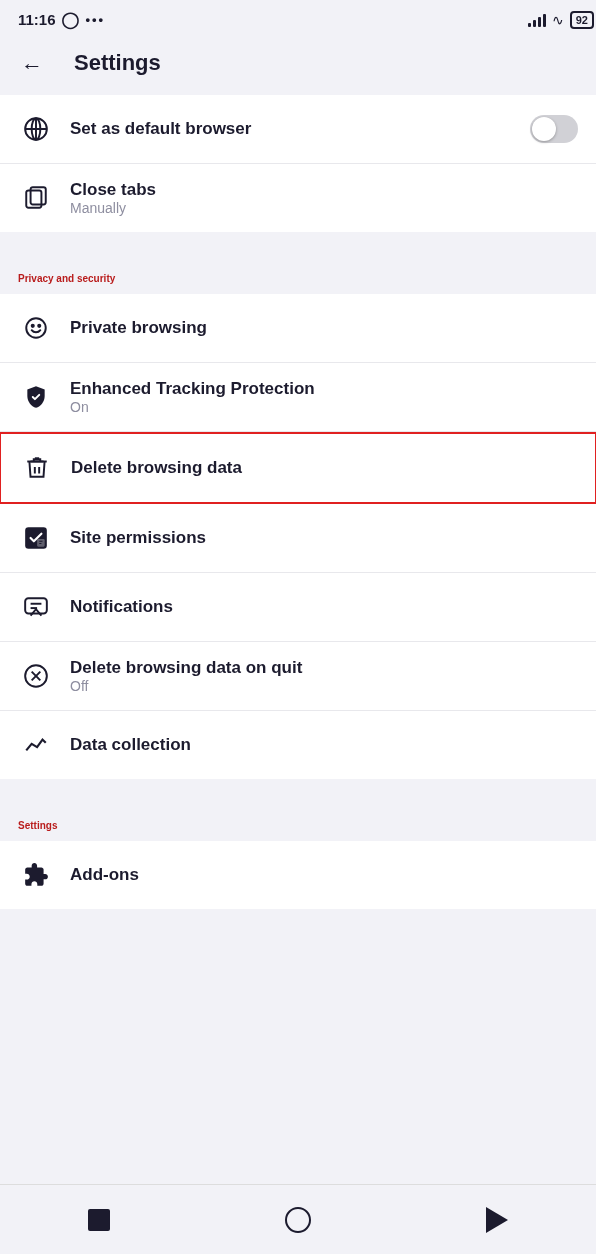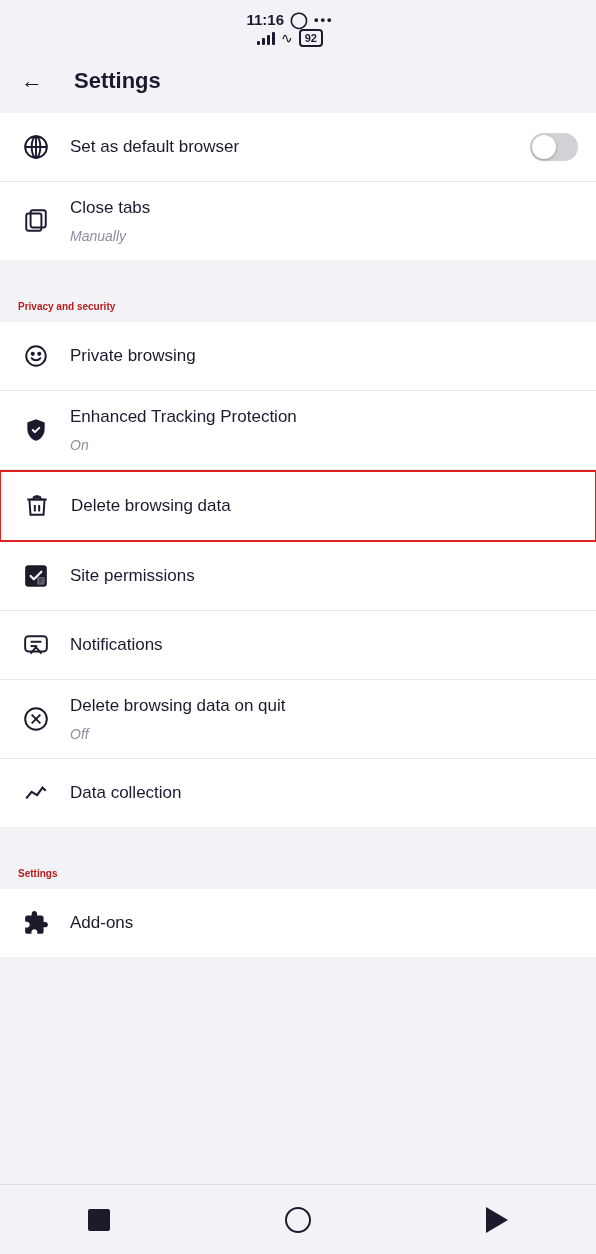--- a/index.html
+++ b/index.html
@@ -10,23 +10,22 @@
       font-family: -apple-system, 'Helvetica Neue', Arial, sans-serif;
       color: #1c1b2e;
       position: relative;
     }
 
     
     .status-bar {
       display: flex;
       justify-content: space-between;
       align-items: center;
-      padding: 10px 34px 6px 18px;
-      background: #f2f2f7;
-      flex-direction: column;
+      padding: 10px 2px 6px 18px;
+      background: #f2f2f7;
     }
     .status-left {
       display: flex;
       align-items: center;
       gap: 6px;
       font-size: 15px;
       font-weight: 600;
       color: #1c1b2e;
     }
     .status-right {
@@ -119,27 +118,26 @@
       width: 26px;
       height: 26px;
     }
 
     .item-text {
       flex: 1;
     }
     .item-label {
       font-size: 17px;
       color: #1c1b2e;
-      font-weight: 400;
+      font-weight: 700;
     }
     .item-sublabel {
       font-size: 14px;
       color: #8e8ea0;
-      margin-top: 10px;
-      font-style: italic;
+      margin-top: 0;
     }
 
     .toggle {
       width: 48px;
       height: 28px;
       background: #d1d1d6;
       border-radius: 14px;
       position: relative;
       flex-shrink: 0;
     }

